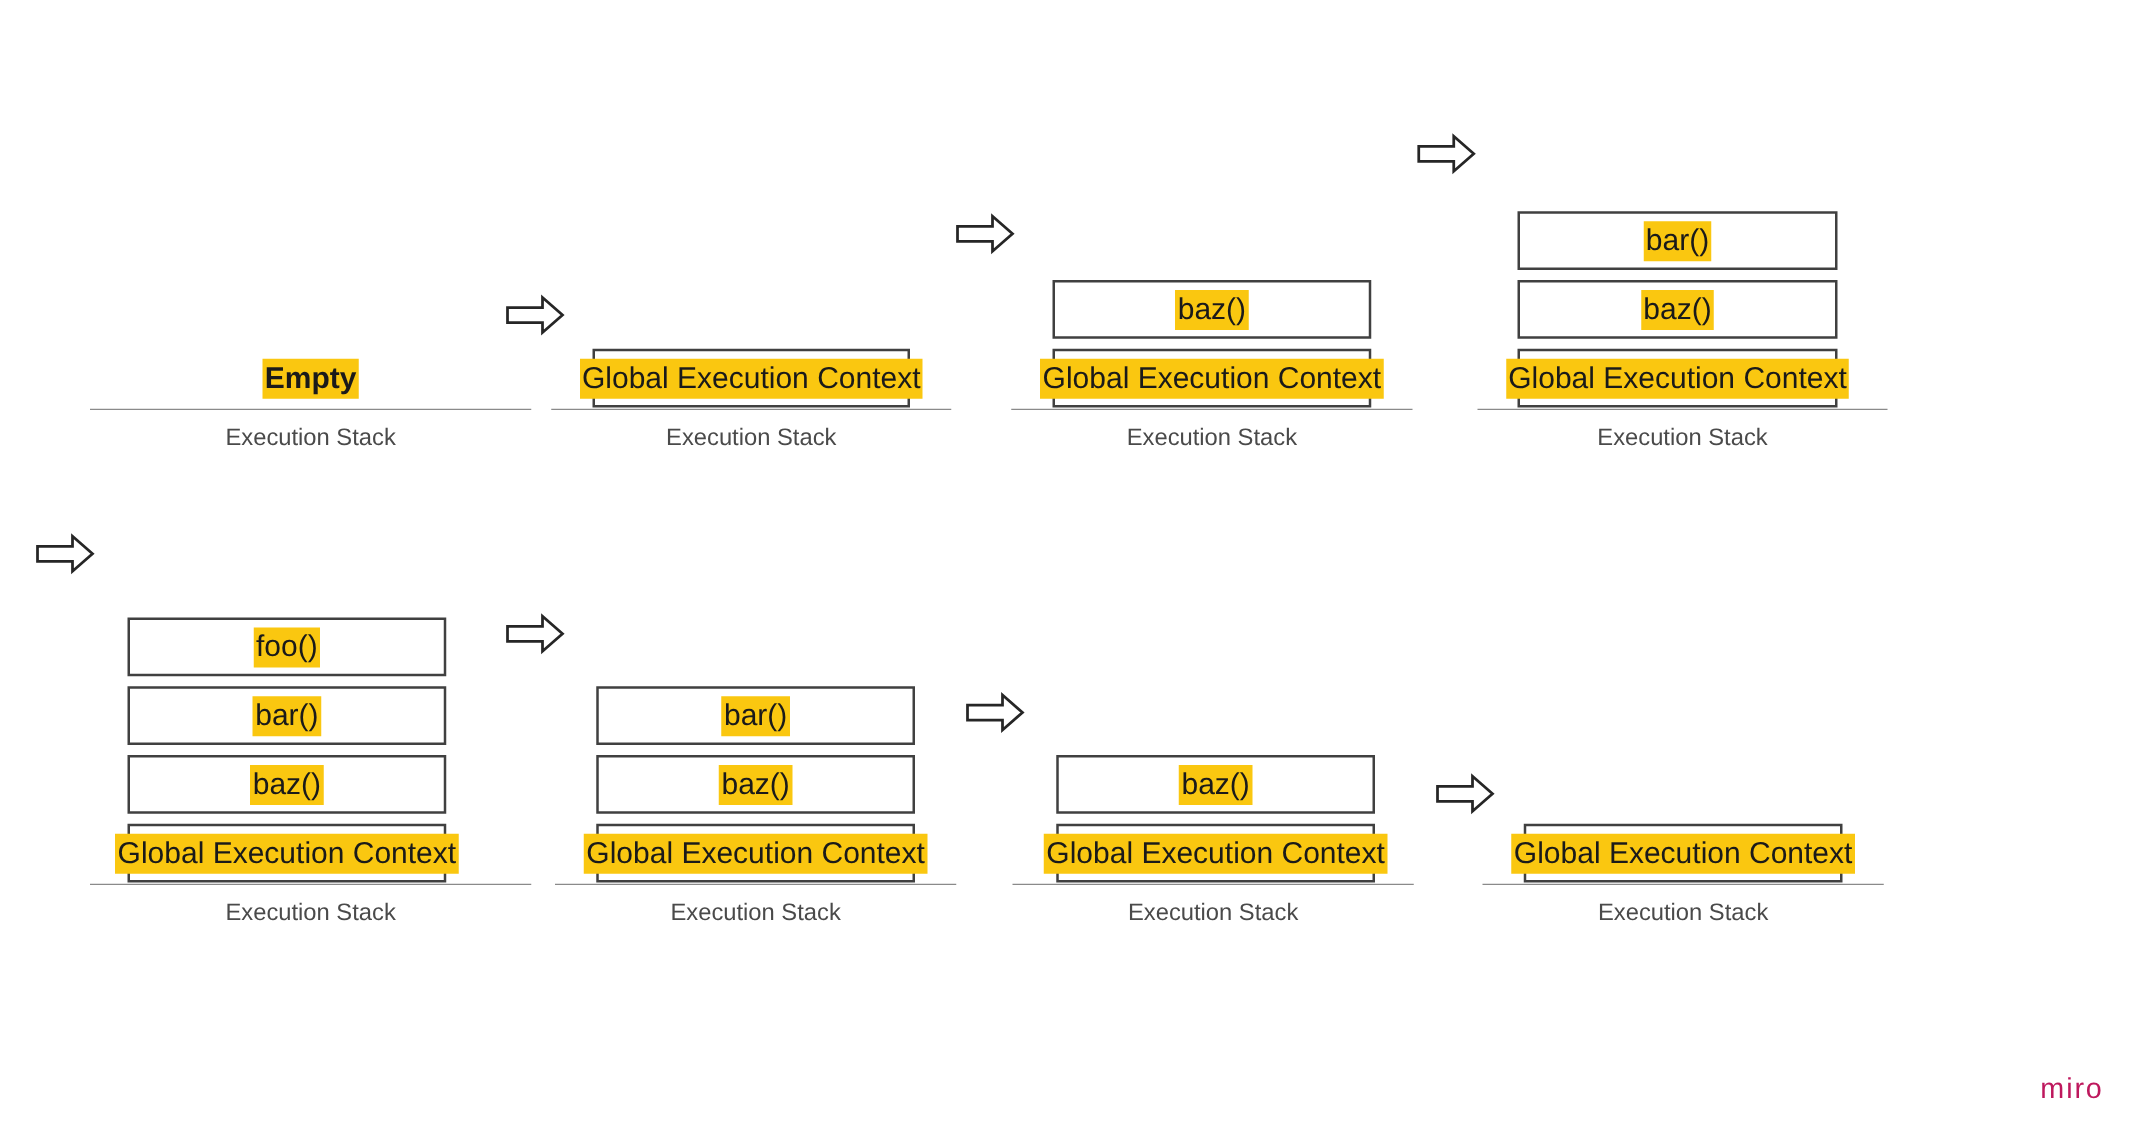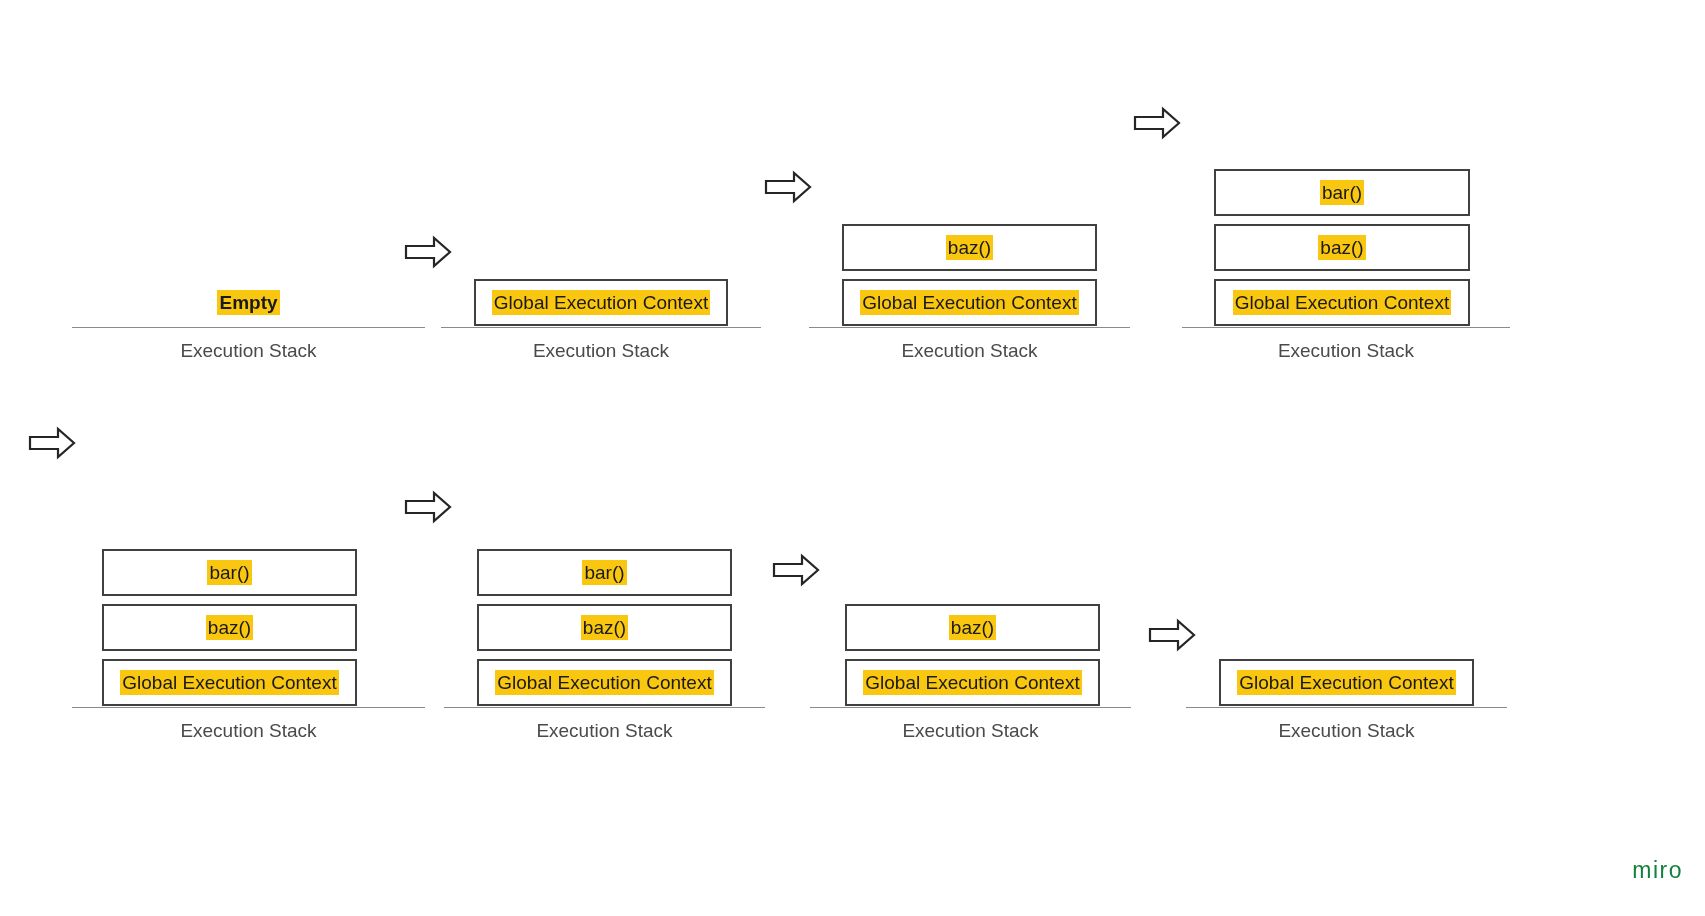--- a/index.html
+++ b/index.html
@@ -46,21 +46,21 @@
     justify-content: center;
   }
   .stack-frame.no-box {
     border: none;
     background: transparent;
     font-weight: bold;
   }
   .frame-text {
     background: #fac710;
     color: #1a1a1a;
-    font-size: 19px;
+    font-size: 24px;
     line-height: 1.25;
     padding: 1px 2px;
     white-space: nowrap;
   }
   .stack-baseline {
     position: absolute;
     bottom: 22px;
     height: 0;
     border-top: 1.6px solid #8a8a8a;
   }
@@ -87,21 +87,21 @@
     height: 100%;
   }
 
   
   .watermark {
     position: absolute;
     right: 22px;
     bottom: 32px;
     font-size: 23px;
     letter-spacing: 1.5px;
-    color: #15803d;
+    color: #be185d;
     user-select: none;
   }
 </style>
 </head>
 <body>
 
 <div id="canvas">
 
   <div class="stack-group" style="left:72px; top:220px; width:353px; height:130px;">
     <div class="stack-boxes" style="width:353px;">
@@ -172,20 +172,23 @@
 
   <div class="block-arrow" style="left:28px; top:426px;">
     <svg viewBox="0 0 48 34">
       <path d="M2 11 L30 11 L30 3 L46 17 L30 31 L30 23 L2 23 Z" fill="#ffffff" stroke="#262626" stroke-width="2.2" stroke-linejoin="miter"></path>
     </svg>
   </div>
 
   <div class="stack-group" style="left:72px; top:410px; width:353px; height:320px;">
     <div class="stack-boxes" style="left:30px; width:255px;">
       <div class="stack-frame">
+        <span class="frame-text">foo()</span>
+      </div>
+      <div class="stack-frame">
         <span class="frame-text">bar()</span>
       </div>
       <div class="stack-frame">
         <span class="frame-text">baz()</span>
       </div>
       <div class="stack-frame">
         <span class="frame-text">Global Execution Context</span>
       </div>
     </div>
     <div class="stack-baseline" style="left:0; width:353px;"></div>

